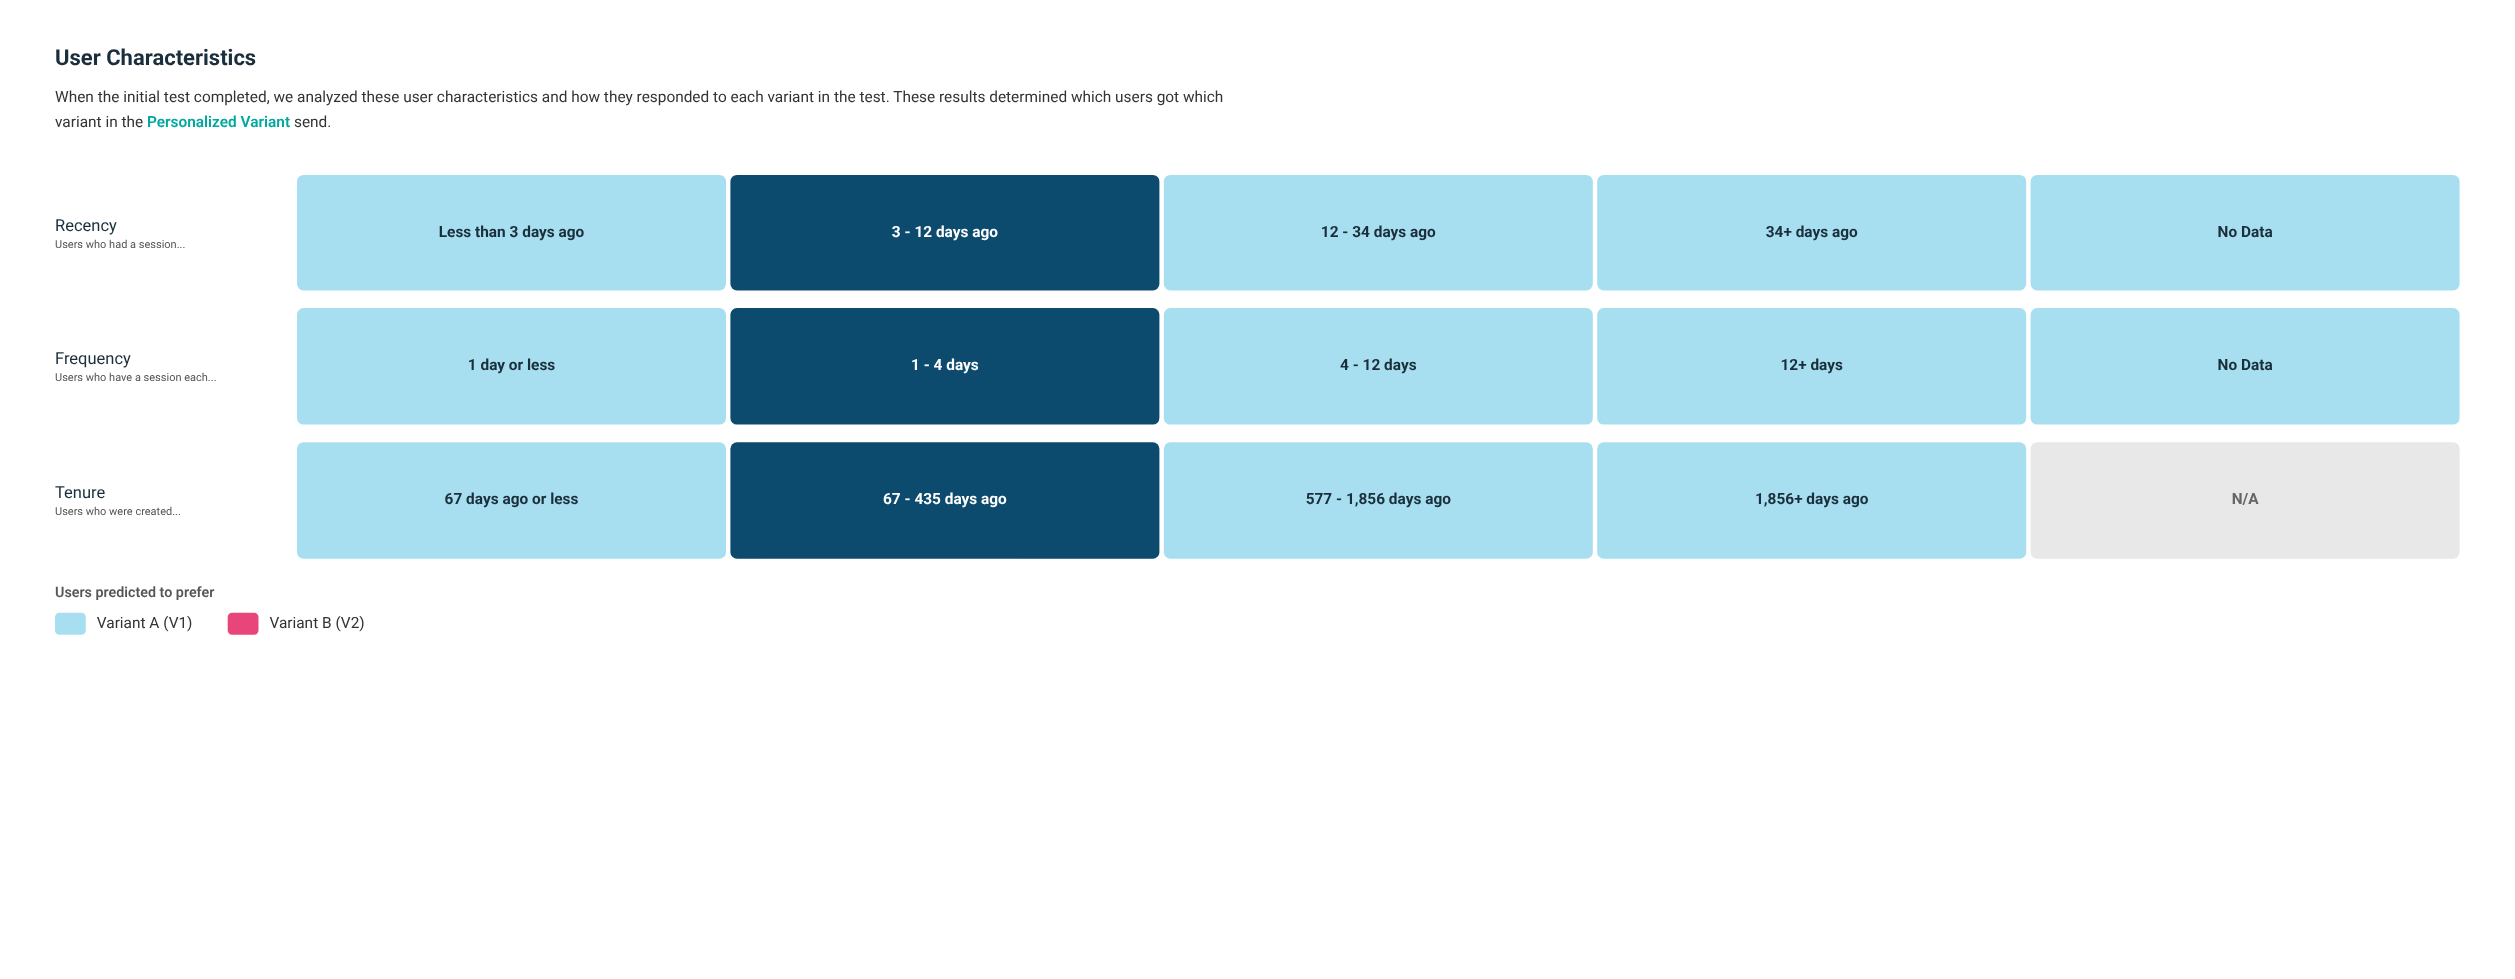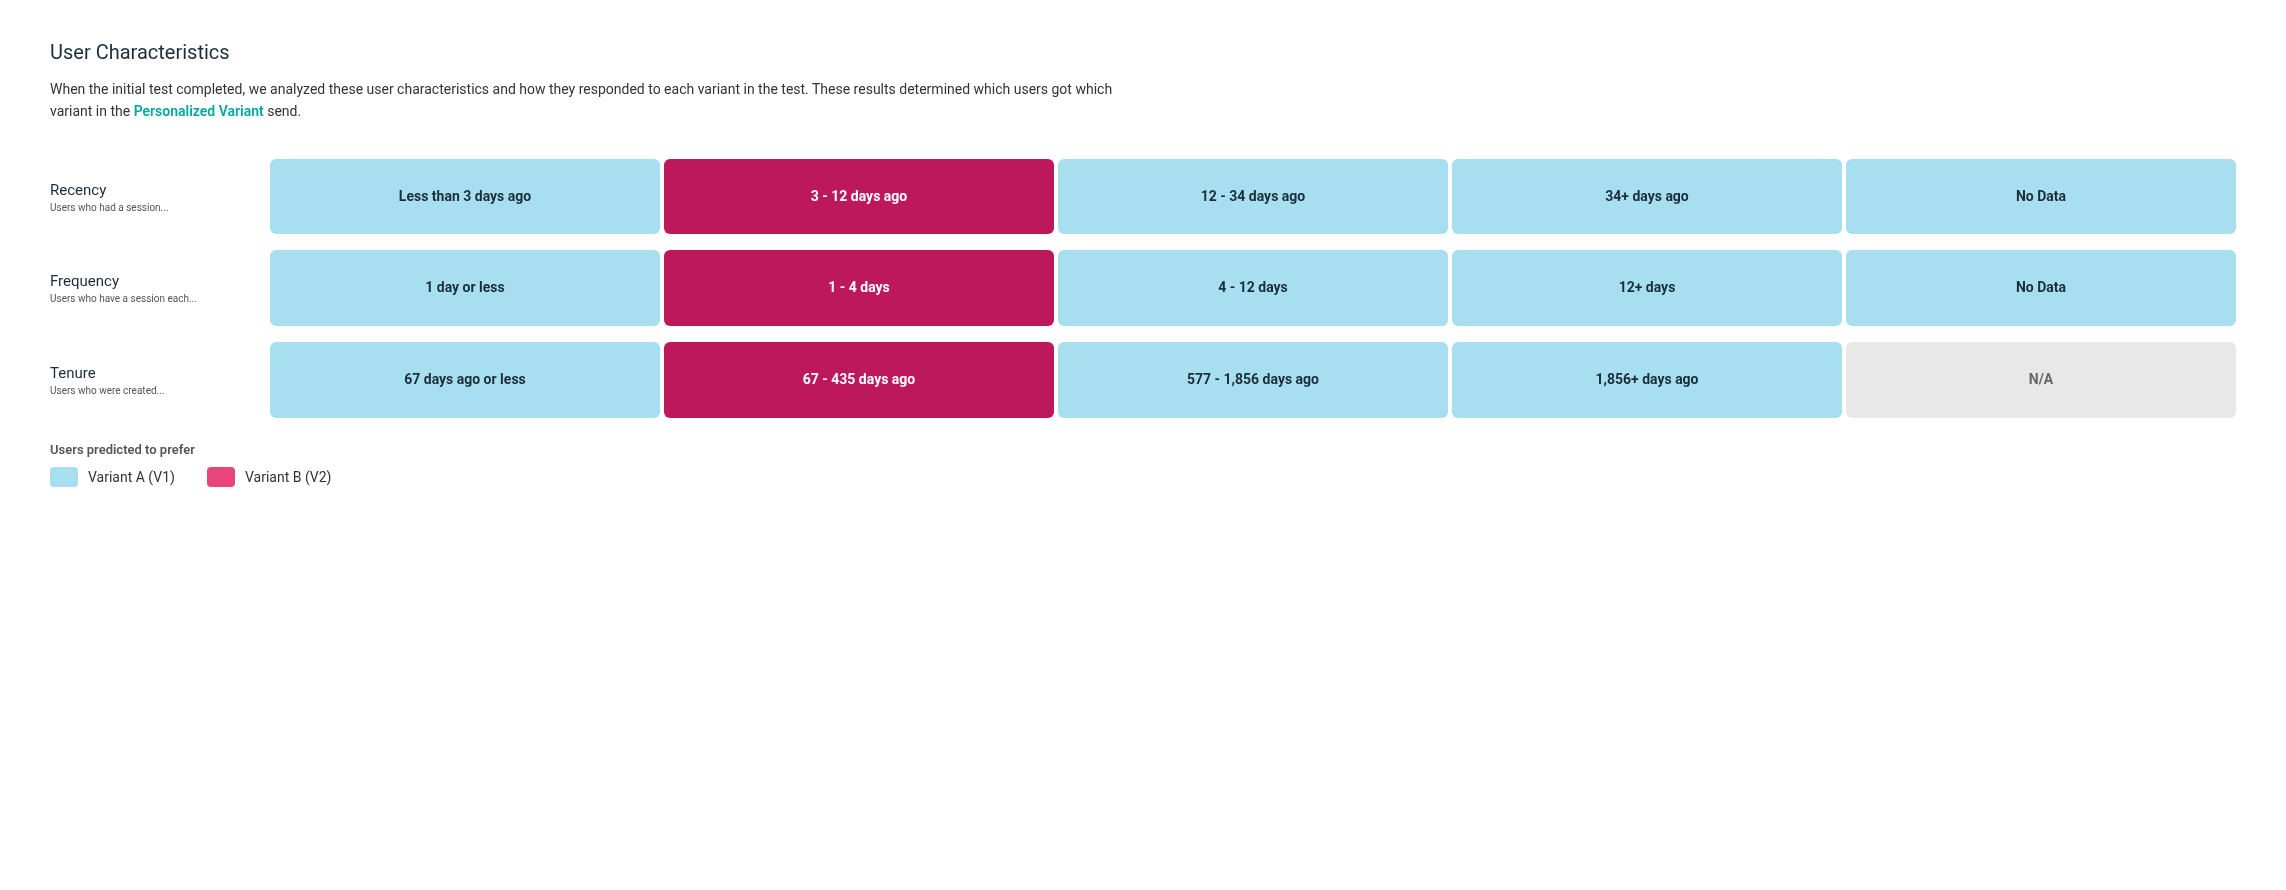--- a/index.html
+++ b/index.html
@@ -9,21 +9,21 @@
     }
     body {
       font-family: -apple-system, BlinkMacSystemFont, 'Segoe UI', Roboto, sans-serif;
       background: #ffffff;
       color: #1a2e3b;
       padding: 40px 50px;
       font-size: 15px;
     }
     .page-title {
       font-size: 20px;
-      font-weight: 400;
+      font-weight: 700;
       margin-bottom: 14px;
       color: #1a2e3b;
     }
     .description {
       font-size: 14px;
       color: #333;
       line-height: 1.6;
       max-width: 1100px;
       margin-bottom: 36px;
     }
@@ -58,33 +58,33 @@
     .char-cells {
       display: flex;
       flex: 1;
       gap: 4px;
     }
     .cell {
       flex: 1;
       display: flex;
       align-items: center;
       justify-content: center;
-      padding: 28px 12px;
+      padding: 43px 12px;
       border-radius: 6px;
       font-weight: 700;
       font-size: 14px;
       text-align: center;
       line-height: 1.4;
       color: #1a2e3b;
     }
     .cell-blue {
       background-color: #a8dff0;
     }
     .cell-pink {
-      background-color: #be185d;
+      background-color: #0c4a6e;
       color: #ffffff;
     }
     .cell-gray {
       background-color: #e8e8e8;
       color: #666;
     }
     .legend-section {
       margin-top: 24px;
       display: flex;
       flex-direction: column;

